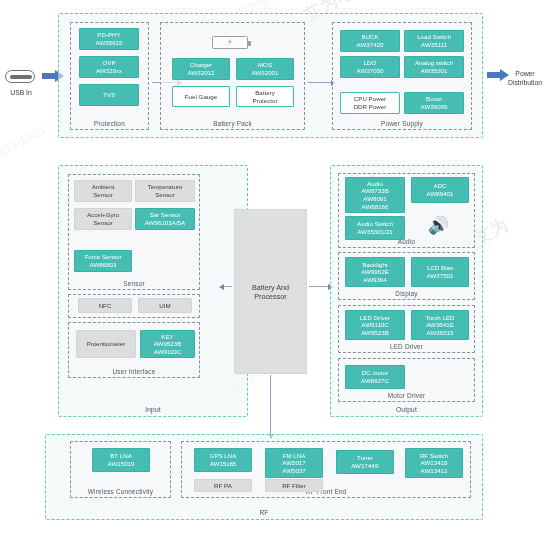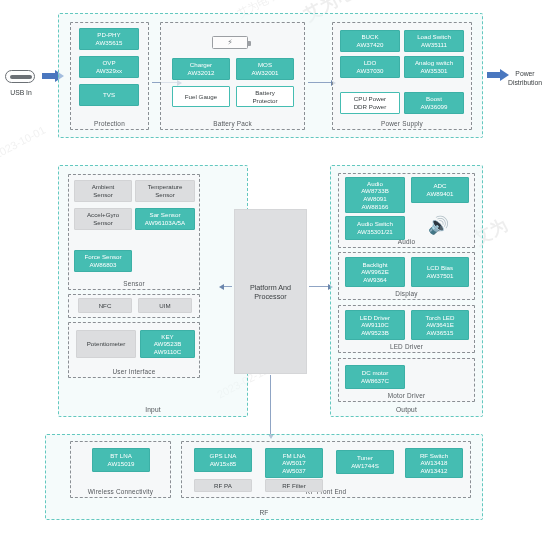--- a/index.html
+++ b/index.html
@@ -261,21 +261,21 @@
   <div class="chip gray" style="left:76px;top:330px;width:60px;height:28px;">
     <span class="ln">Potentiometer</span>
   </div>
   <div class="chip" style="left:140px;top:330px;width:55px;height:28px;">
     <span class="ln">KEY</span>
     <span class="ln">AW9523B</span>
     <span class="ln">AW9110C</span>
   </div>
 
   <div class="proc" style="left:234px;top:209px;width:73px;height:165px;">
-    <span>Platform And Processor</span>
+    <span>Battery And Processor</span>
   </div>
   <div class="thin-h rev" style="left:224px;top:286px;width:8px;"></div>
   <div class="thin-h" style="left:309px;top:286px;width:19px;"></div>
   <div class="thin-v" style="left:270px;top:375px;height:59px;"></div>
 
   <div class="group abs" style="left:330px;top:165px;width:153px;height:252px;">
     <div class="grouplabel">Output</div>
   </div>
 
   <div class="subgroup abs" style="left:338px;top:173px;width:137px;height:75px;">

